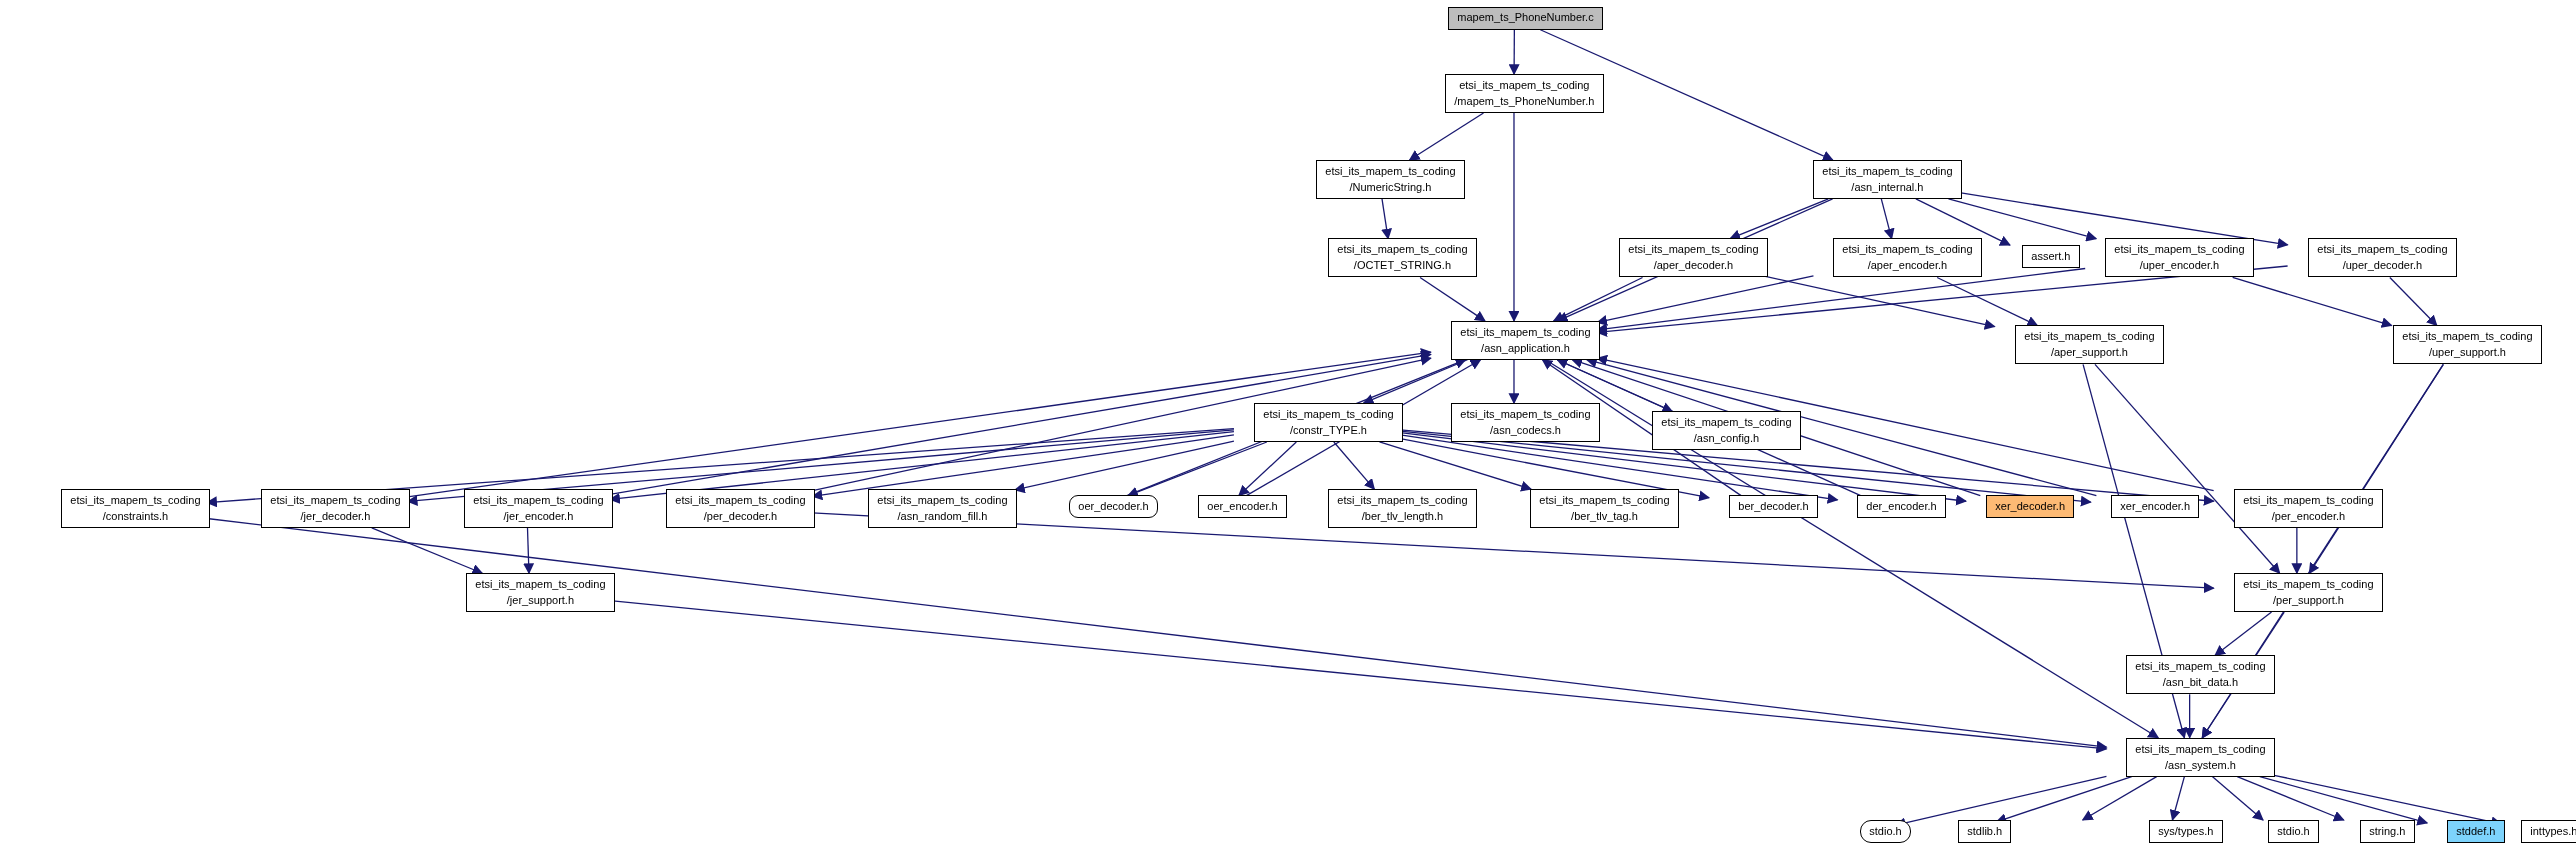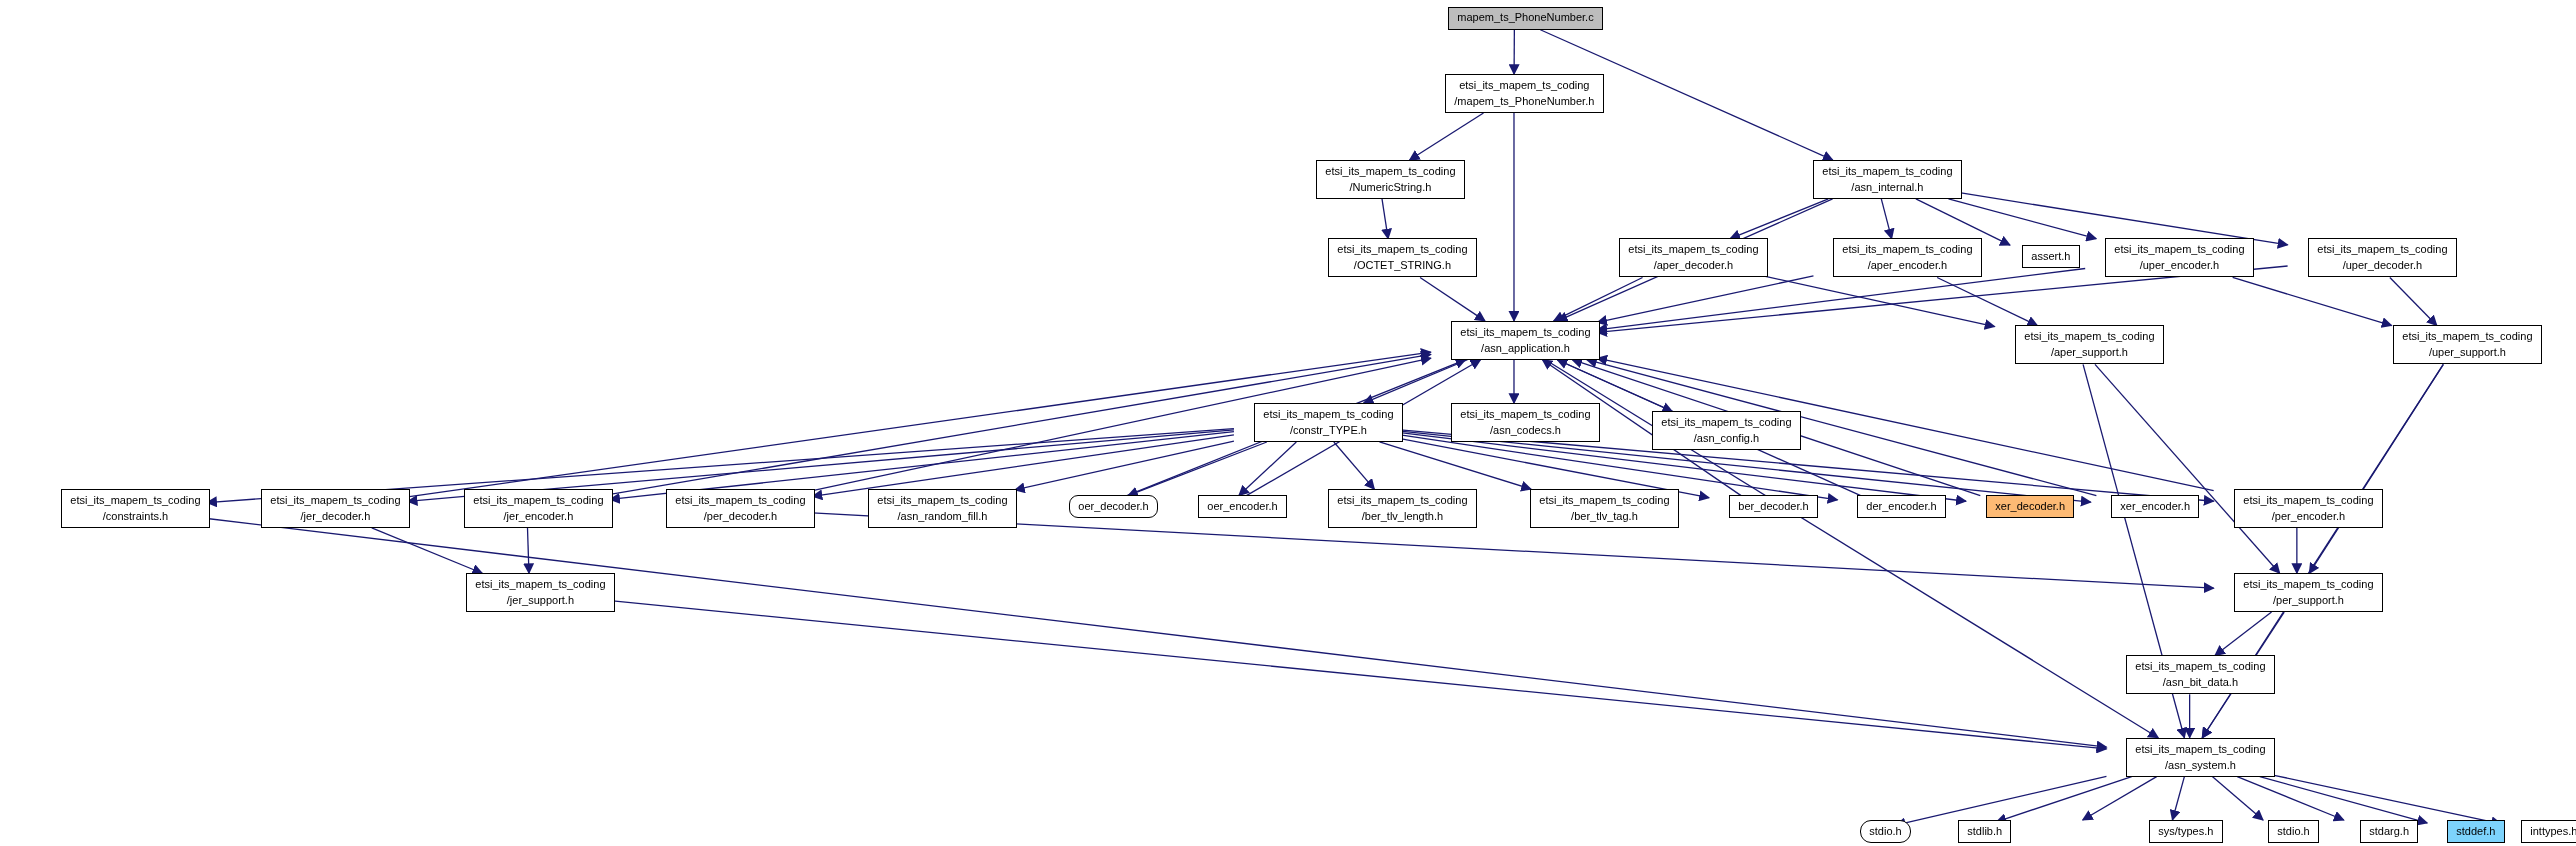--- a/index.html
+++ b/index.html
@@ -175,17 +175,17 @@
 /per_support.h</div>
     <div class="node" style="border-color: rgb(0, 0, 0); background: rgb(255, 255, 255); left: 2106px; top: 655px;">etsi_its_mapem_ts_coding
 /asn_bit_data.h</div>
     <div class="node" style="border-color: rgb(0, 0, 0); background: rgb(255, 255, 255); left: 2106px; top: 738px;">etsi_its_mapem_ts_coding
 /asn_system.h</div>
     <div class="node" style="border-color: rgb(0, 0, 0); background: rgb(255, 255, 255); left: 1840px; top: 820px; border-radius: 11px;">stdio.h</div>
     <div class="node" style="border-color: rgb(0, 0, 0); background: rgb(255, 255, 255); left: 1938px; top: 820px;">stdlib.h</div>
     <div class="node" style="border-color: rgb(0, 0, 0); background: rgb(255, 255, 255); left: 2033px; top: 864px; padding-left: 8px;">string.h</div>
     <div class="node" style="border-color: rgb(0, 0, 0); background: rgb(255, 255, 255); left: 2129px; top: 820px;">sys/types.h</div>
     <div class="node" style="border-color: rgb(0, 0, 0); background: rgb(255, 255, 255); left: 2248px; top: 820px;">stdio.h</div>
-    <div class="node" style="border-color: rgb(0, 0, 0); background: rgb(255, 255, 255); left: 2340px; top: 820px;">stdarg.h</div>
+    <div class="node" style="border-color: rgb(0, 0, 0); background: rgb(255, 255, 255); left: 2340px; top: 820px;">string.h</div>
     <div class="node" style="border-color: rgb(0, 0, 0); background: #7dd3fc; left: 2427px; top: 820px;">stddef.h</div>
     <div class="node" style="border-color: rgb(0, 0, 0); background: rgb(255, 255, 255); left: 2501px; top: 820px;">inttypes.h</div>
   </div>
 
 
 </body></html>

